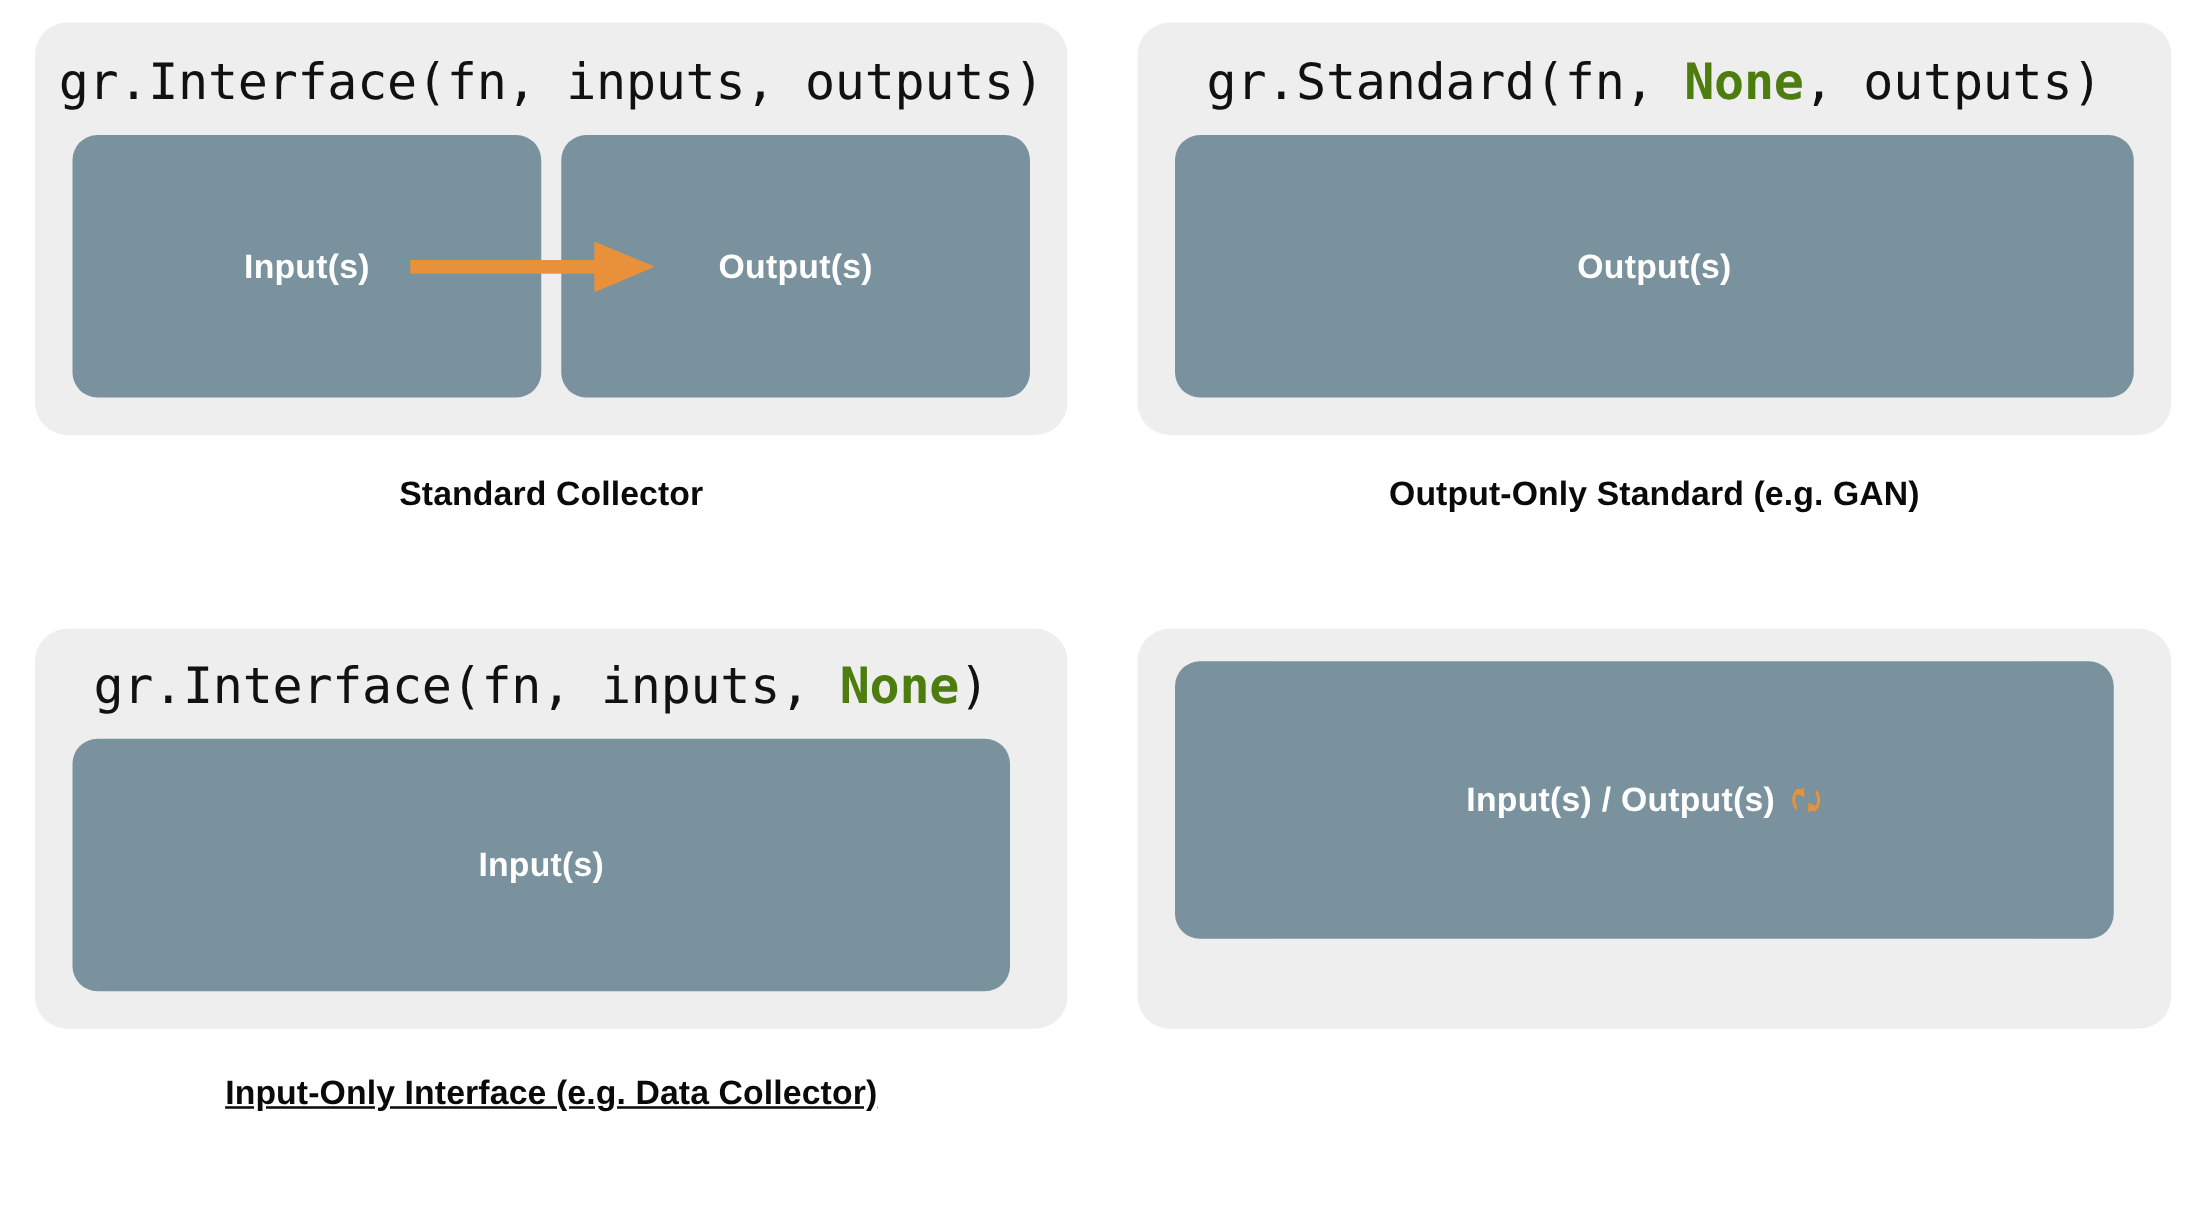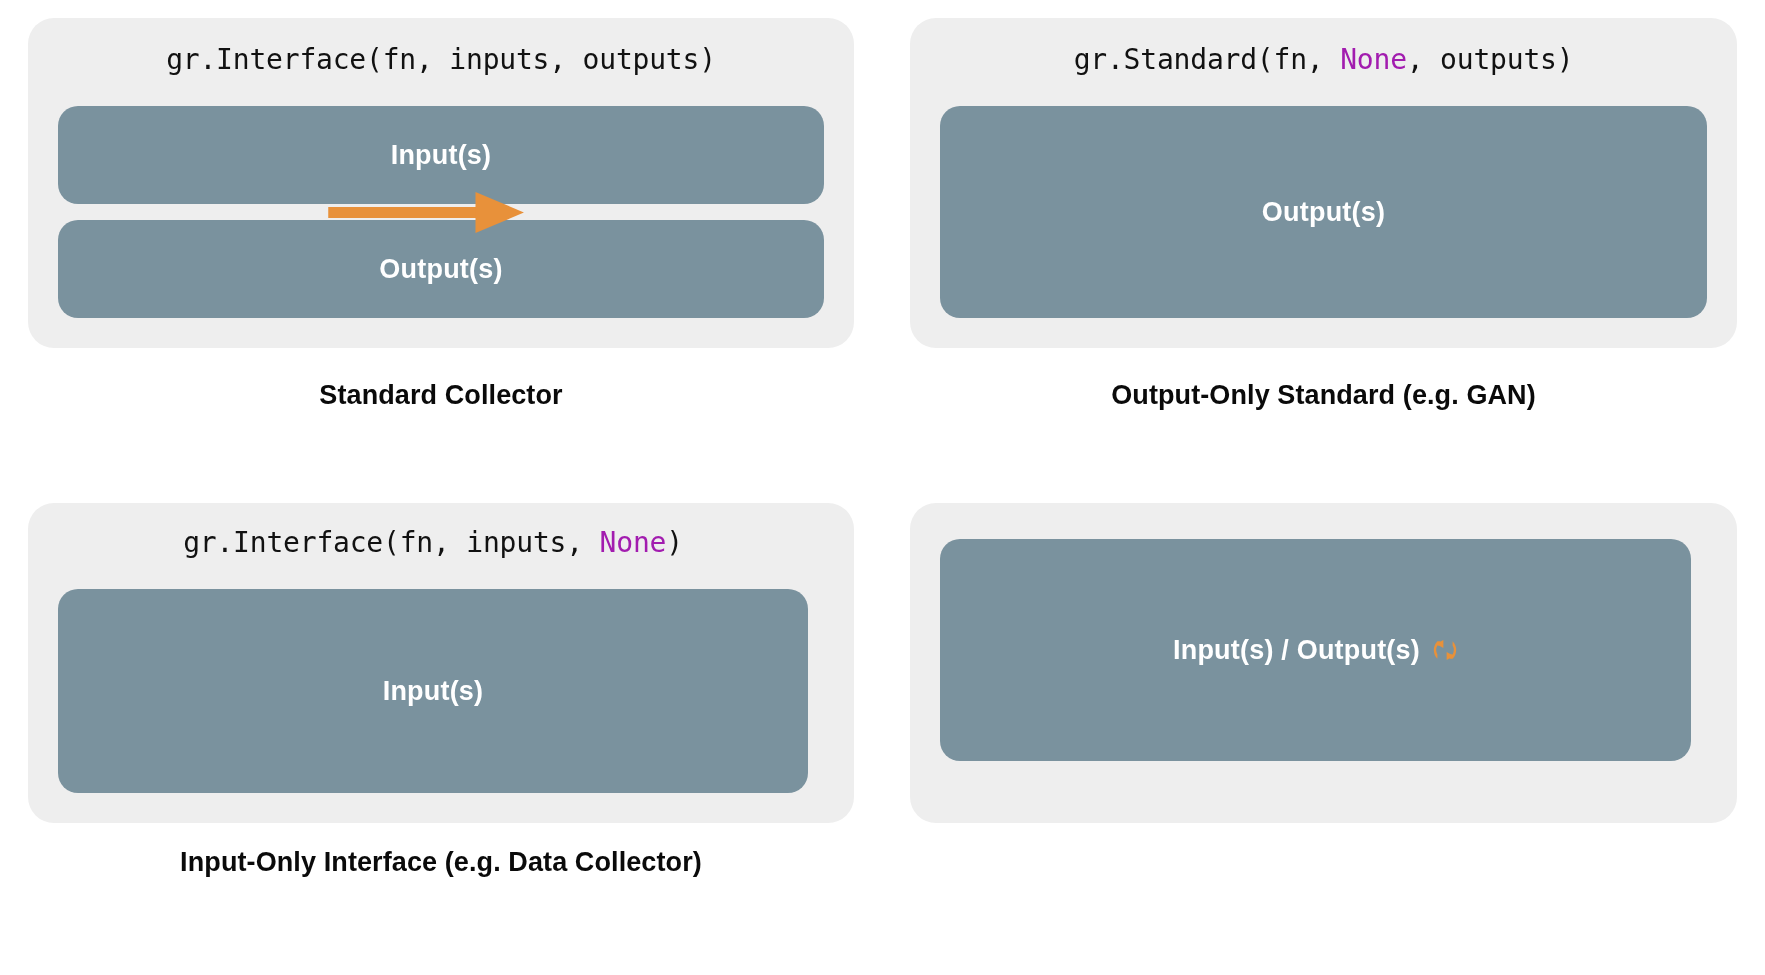--- a/index.html
+++ b/index.html
@@ -62,41 +62,41 @@
   }
 
   .panel-bottom {
     height: 320px;
     padding: 26px 46px 30px 30px;
   }
 
   
   .code-line {
     font-family: "DejaVu Sans Mono", "Liberation Mono", monospace;
-    font-size: 28px;
+    font-size: 40px;
     line-height: 1;
     color: #111111;
     letter-spacing: -0.2px;
     margin-bottom: 22px;
     white-space: pre;
     text-align: center;
   }
   .code-none {
-    color: #a21caf;
+    color: #4d7c0f;
+    font-weight: bold;
   }
 
   
   .boxes {
     display: flex;
-    flex-direction: column;
+    flex-direction: row;
     align-items: stretch;
     justify-content: space-between;
     width: 100%;
     position: relative;
-    margin-top: 10px;
   }
   .boxes-top { height: 212px; }
   .boxes-bottom { height: 222px; }
 
   .box {
     background: #7a929e;
     border-radius: 20px;
     display: flex;
     align-items: center;
     justify-content: center;
@@ -149,21 +149,21 @@
   .caption {
     font-family: "Liberation Sans", sans-serif;
     font-weight: bold;
     font-size: 27px;
     color: #0a0a0a;
     letter-spacing: 0.1px;
     text-align: center;
     margin-top: 32px;
     white-space: nowrap;
   }
-  .caption-bottom { margin-top: 24px; }
+  .caption-bottom { margin-top: 36px; text-decoration: underline; }
 </style>
 </head>
 <body>
 
 <div id="diagram">
   <div class="grid">
 
     <div class="quadrant q-tl">
       <div class="panel panel-top">
         <div class="code-line"><span>gr.Interface(fn, inputs, outputs)</span></div>

